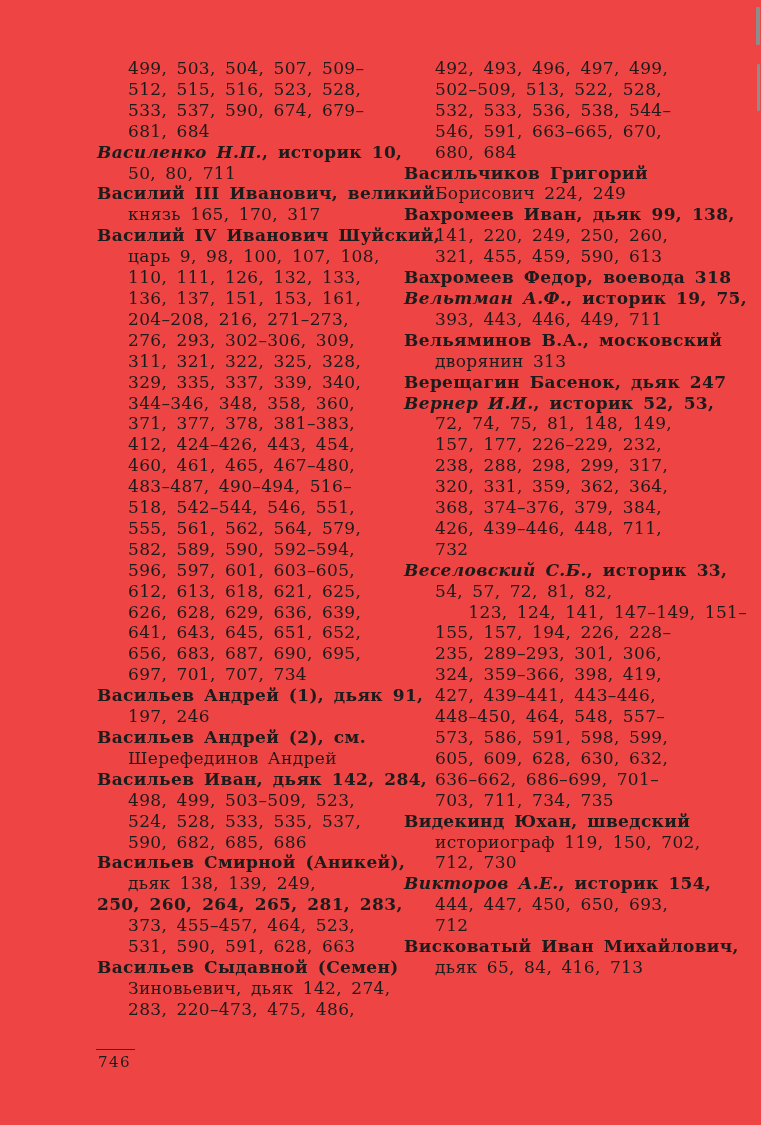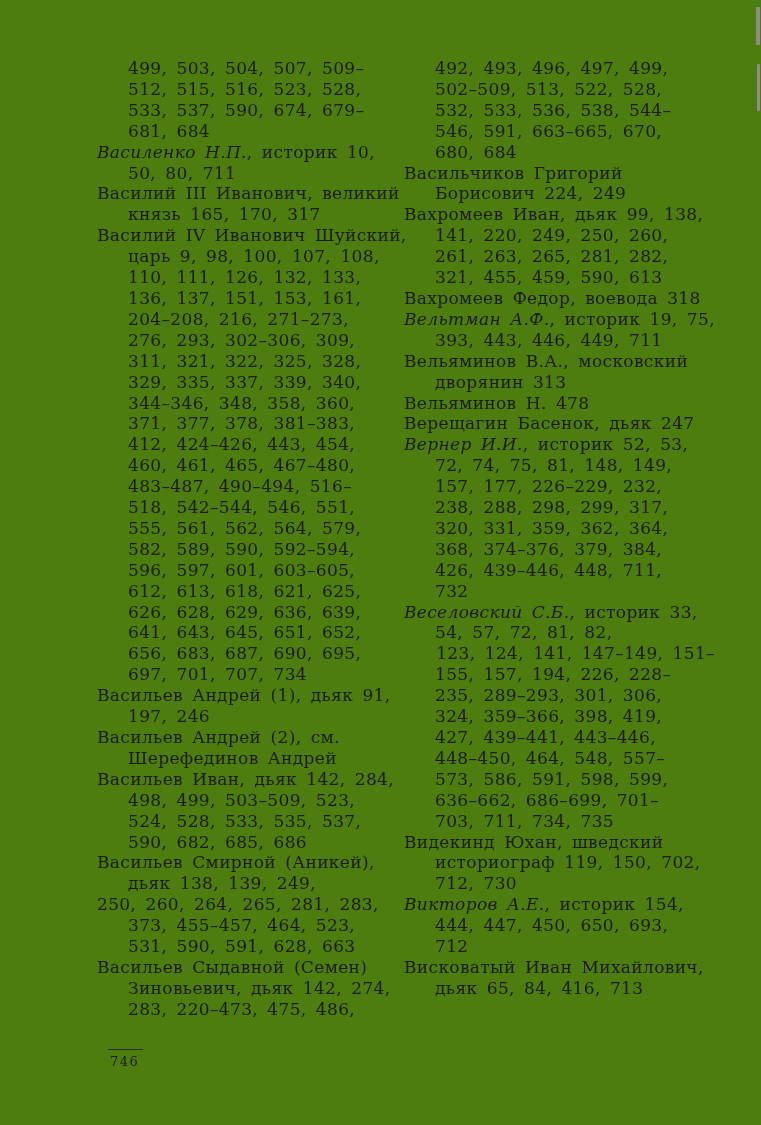--- a/index.html
+++ b/index.html
@@ -1,45 +1,44 @@
 <!DOCTYPE html>
 <html><head>
 <meta charset="utf-8">
 <style>
   html,body { margin:0; padding:0; background:#e8e8e6; }
   .page {
     position:relative;
     width:761px; height:1125px;
     margin:0 auto;
-    background:#4d7c0f;
+    background:#ef4444;
     color:#1c1c1c;
     font-family:"DejaVu Serif", serif;
     overflow:hidden;
   }
   .col { position:absolute; top:58px; }
   .col-left  { left:97px;  }
   .col-right { left:404px; }
   .line {
     font-size:17px;
     line-height:20.9px;
     white-space:nowrap;
     word-spacing:3.5px;
     letter-spacing:0.35px;
   }
-  .ind0 { padding-left:0; }
+  .ind0 { padding-left:0;font-weight:bold; }
   .ind1 { padding-left:31px; }
   .ind2 { margin-left:-11px;text-align:right; }
   .it { font-style:italic; }
   .page-number {
     position:absolute; left:96px; top:1049px;
-    font-size:13px; line-height:20px;
+    font-size:15px; line-height:20px;
     border-top:1.7px solid #2a2a2a;
     padding:2px 4px 0 2px;
     letter-spacing:1.5px;
-    margin-left:12px;
   }
   .artifact { position:absolute; background:#8d8d8b; border-radius:1px; }
   .artifact.a1 { left:756px; top:7px;  width:4px; height:38px; }
   .artifact.a2 { left:757px; top:64px; width:3px; height:47px; }
 </style>
 </head>
 <body>
 
 <div class="page">
   <div class="col col-left">
@@ -93,46 +92,45 @@
   <div class="col col-right">
       <div class="line ind1">492, 493, 496, 497, 499,</div>
       <div class="line ind1">502–509, 513, 522, 528,</div>
       <div class="line ind1">532, 533, 536, 538, 544–</div>
       <div class="line ind1">546, 591, 663–665, 670,</div>
       <div class="line ind1">680, 684</div>
       <div class="line ind0">Васильчиков Григорий</div>
       <div class="line ind1">Борисович 224, 249</div>
       <div class="line ind0">Вахромеев Иван, дьяк 99, 138,</div>
       <div class="line ind1">141, 220, 249, 250, 260,</div>
-      <div class="line ind1">261, 263, 265, 281, 282,</div>
       <div class="line ind1">321, 455, 459, 590, 613</div>
       <div class="line ind0">Вахромеев Федор, воевода 318</div>
       <div class="line ind0"><span class="it">Вельтман А.Ф.</span>, историк 19, 75,</div>
       <div class="line ind1">393, 443, 446, 449, 711</div>
       <div class="line ind0">Вельяминов В.А., московский</div>
       <div class="line ind1">дворянин 313</div>
-      <div class="line ind0">Вельяминов Н. 478</div>
       <div class="line ind0">Верещагин Басенок, дьяк 247</div>
       <div class="line ind0"><span class="it">Вернер И.И.</span>, историк 52, 53,</div>
       <div class="line ind1">72, 74, 75, 81, 148, 149,</div>
       <div class="line ind1">157, 177, 226–229, 232,</div>
       <div class="line ind1">238, 288, 298, 299, 317,</div>
       <div class="line ind1">320, 331, 359, 362, 364,</div>
       <div class="line ind1">368, 374–376, 379, 384,</div>
       <div class="line ind1">426, 439–446, 448, 711,</div>
       <div class="line ind1">732</div>
       <div class="line ind0"><span class="it">Веселовский С.Б.</span>, историк 33,</div>
       <div class="line ind1">54, 57, 72, 81, 82,</div>
       <div class="line ind2">123, 124, 141, 147–149, 151–</div>
       <div class="line ind1">155, 157, 194, 226, 228–</div>
       <div class="line ind1">235, 289–293, 301, 306,</div>
       <div class="line ind1">324, 359–366, 398, 419,</div>
       <div class="line ind1">427, 439–441, 443–446,</div>
       <div class="line ind1">448–450, 464, 548, 557–</div>
       <div class="line ind1">573, 586, 591, 598, 599,</div>
+      <div class="line ind1">605, 609, 628, 630, 632,</div>
       <div class="line ind1">636–662, 686–699, 701–</div>
       <div class="line ind1">703, 711, 734, 735</div>
       <div class="line ind0">Видекинд Юхан, шведский</div>
       <div class="line ind1">историограф 119, 150, 702,</div>
       <div class="line ind1">712, 730</div>
       <div class="line ind0"><span class="it">Викторов А.Е.</span>, историк 154,</div>
       <div class="line ind1">444, 447, 450, 650, 693,</div>
       <div class="line ind1">712</div>
       <div class="line ind0">Висковатый Иван Михайлович,</div>
       <div class="line ind1">дьяк 65, 84, 416, 713</div>

